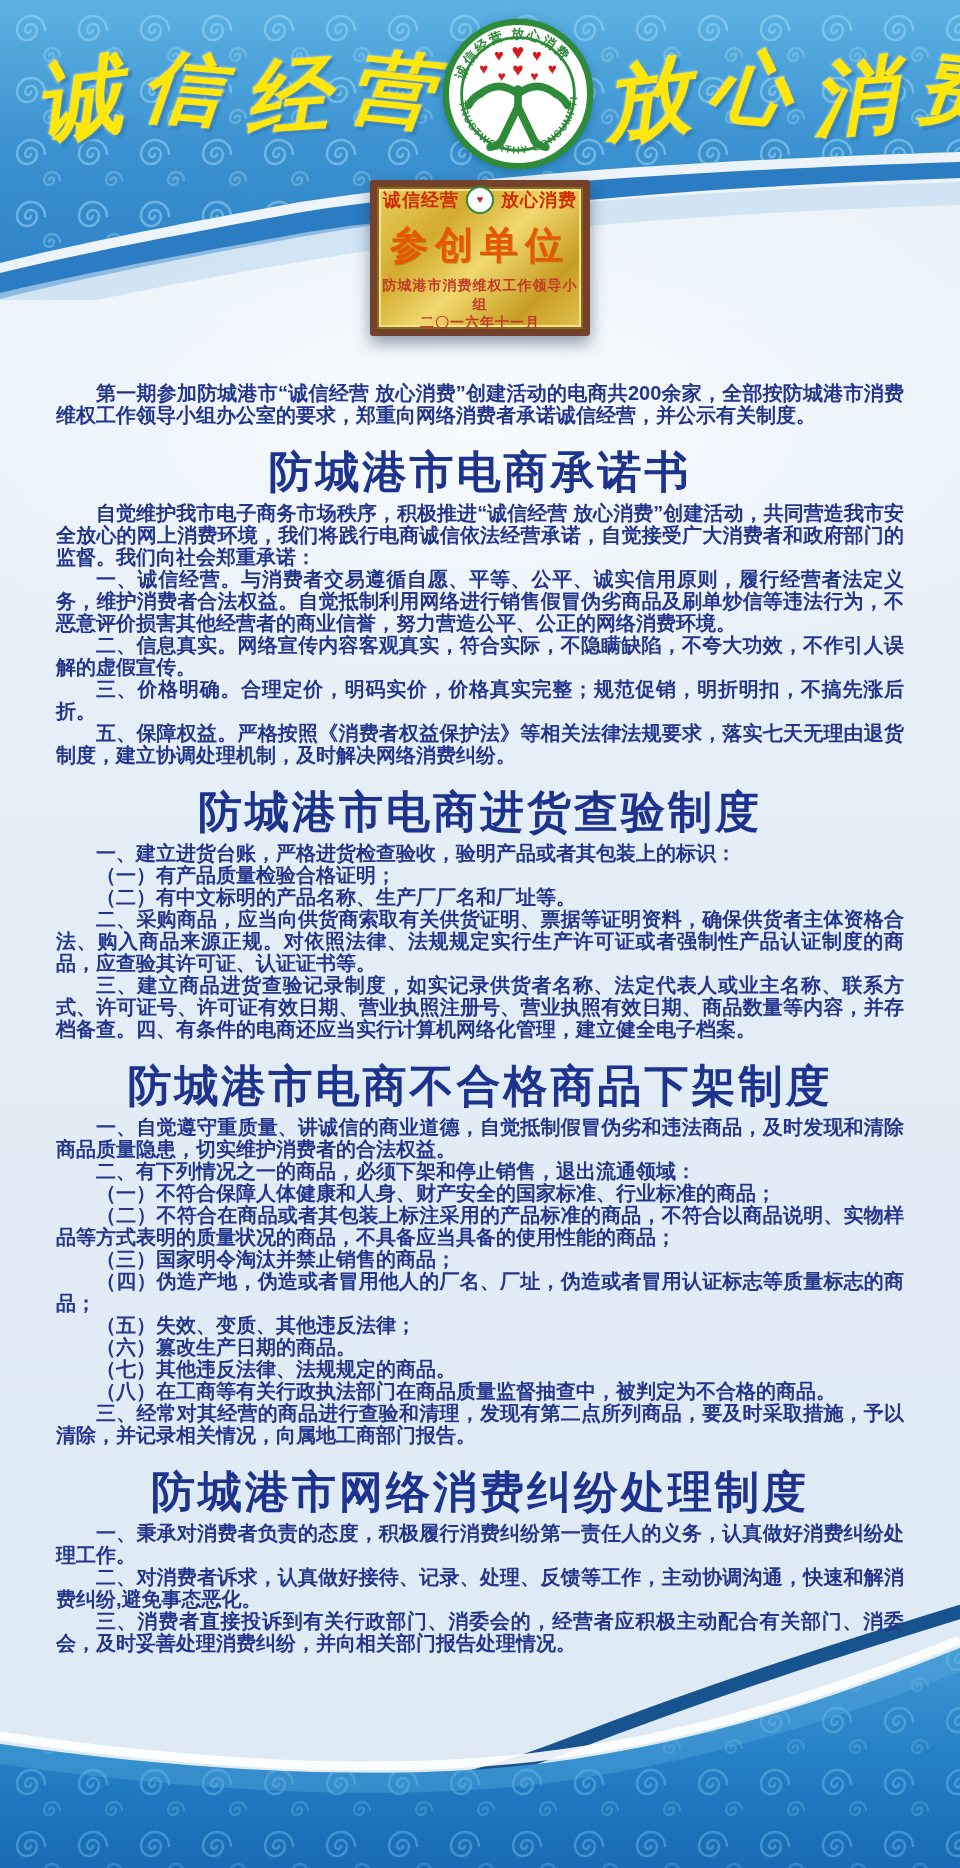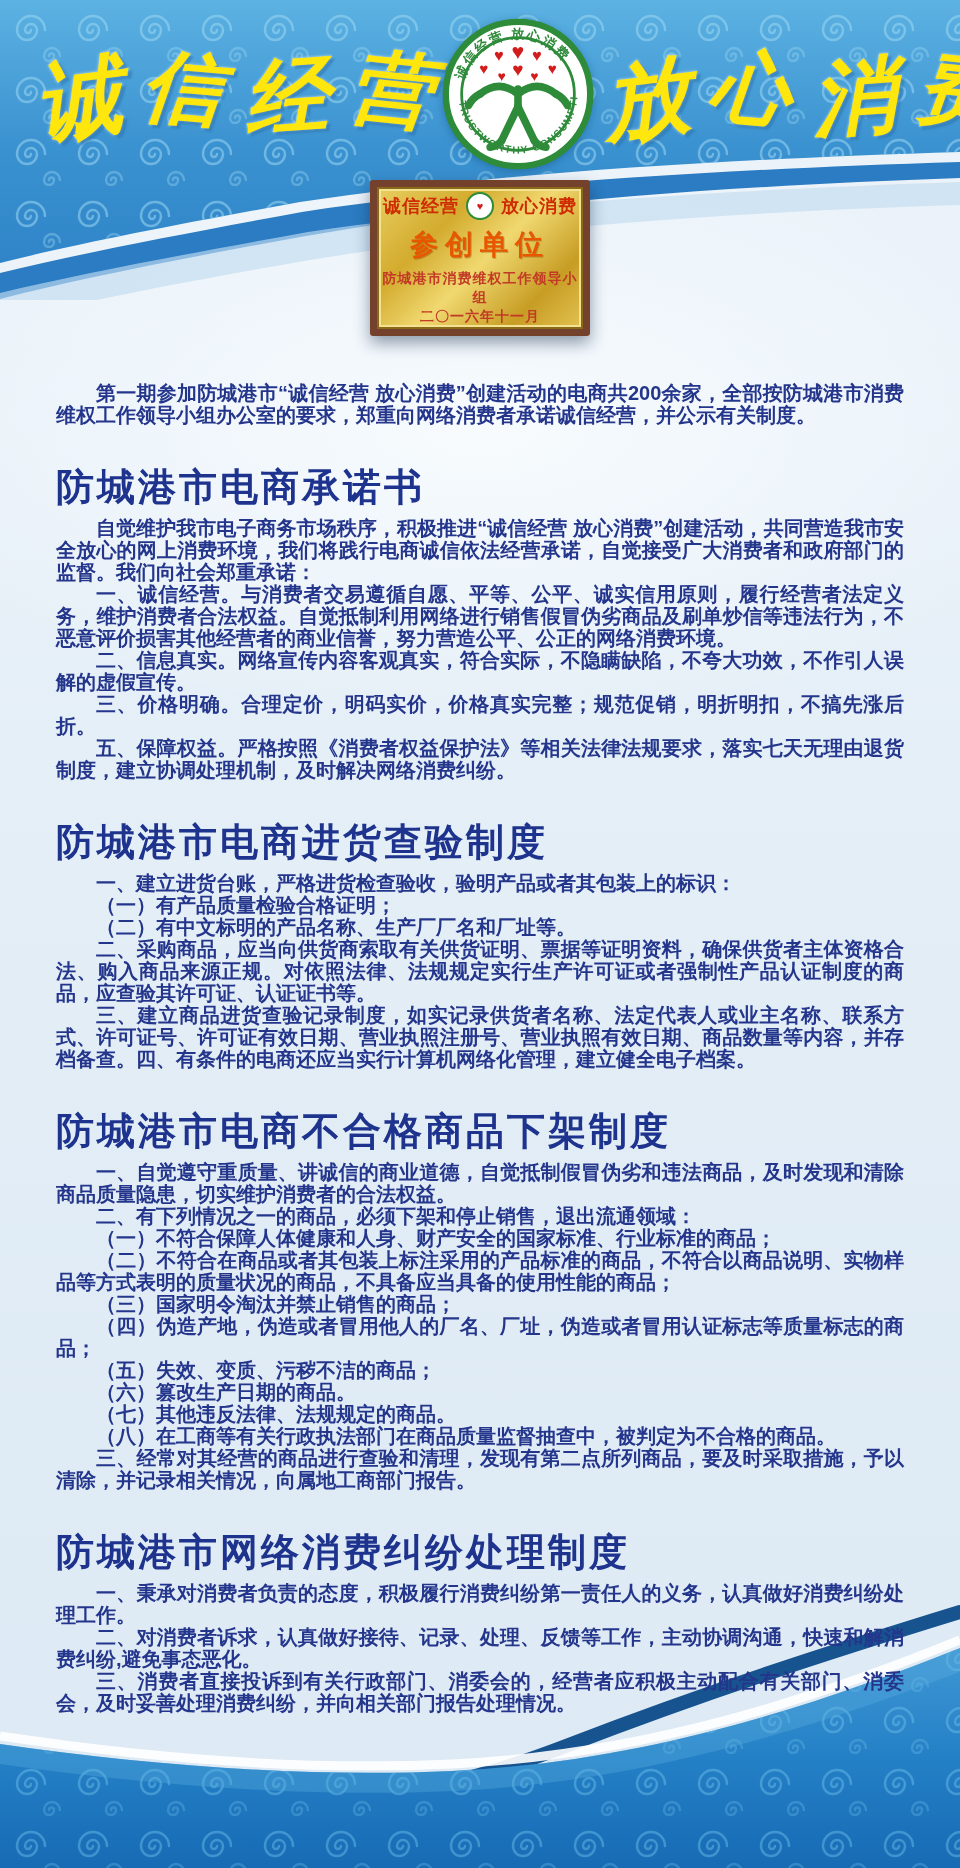--- a/index.html
+++ b/index.html
@@ -24,28 +24,28 @@
   
   .plaque{position:absolute;left:50%;top:180px;transform:translateX(-50%);width:206px;height:142px;
     background:linear-gradient(135deg,#e9cf62 0%,#d3ab2e 30%,#f0d870 52%,#c79d24 78%,#e3c352 100%);
     border:7px solid #74412c;border-radius:3px;
     box-shadow:0 7px 16px rgba(20,40,70,.45), inset 0 0 0 2px #8a6a18, inset 0 0 0 4px #f3e292;
     display:flex;flex-direction:column;align-items:center;justify-content:center;z-index:4;}
   .plaque-head{display:flex;align-items:center;gap:7px;margin-top:2px;}
   .plaque-head-text{font-size:18px;font-weight:bold;color:#cf2b00;letter-spacing:1px;}
   .plaque-mini-logo{width:24px;height:24px;border-radius:50%;background:#fff;border:2px solid #2e8b3a;
     display:flex;align-items:center;justify-content:center;font-size:11px;color:#d31c1c;line-height:1;}
-  .plaque-title{font-size:28px;font-weight:bold;color:#e85700;letter-spacing:7px;margin:6px 0 5px;
+  .plaque-title{font-size:38px;font-weight:bold;color:#e85700;letter-spacing:7px;margin:6px 0 5px;
     text-shadow:1px 1px 0 rgba(120,60,0,.35);}
   .plaque-foot{font-size:14px;font-weight:bold;color:#c23a26;line-height:1.35;text-align:center;letter-spacing:1px;}
   
   .content{position:relative;z-index:2;padding:0 56px;margin-top:34px;color:#24368c;
     font-size:20px;font-weight:bold;line-height:22px;text-align:justify;word-break:break-all;}
   .para{margin:0;text-indent:2em;}
-  .sec-title{margin:42px 0 11px;font-size:38px;font-weight:bold;color:#1d338e;
+  .sec-title{margin:27px 0 11px;text-align:center;font-size:44px;font-weight:bold;color:#1d338e;
     letter-spacing:3px;line-height:38px;text-indent:0;}
   
   .footer-svg{position:absolute;left:0;bottom:0;width:960px;height:300px;display:block;z-index:1;}
 </style>
 </head>
 <body>
 
 <div class="page">
 
   <div class="header-wrap">
@@ -153,21 +153,21 @@
 
   <section class="doc-section">
     <h2 class="sec-title">防城港市电商不合格商品下架制度</h2>
     <div class="sec-body">
             <p class="para">一、自觉遵守重质量、讲诚信的商业道德，自觉抵制假冒伪劣和违法商品，及时发现和清除商品质量隐患，切实维护消费者的合法权益。</p>
             <p class="para">二、有下列情况之一的商品，必须下架和停止销售，退出流通领域：</p>
             <p class="para">（一）不符合保障人体健康和人身、财产安全的国家标准、行业标准的商品；</p>
             <p class="para">（二）不符合在商品或者其包装上标注采用的产品标准的商品，不符合以商品说明、实物样品等方式表明的质量状况的商品，不具备应当具备的使用性能的商品；</p>
             <p class="para">（三）国家明令淘汰并禁止销售的商品；</p>
             <p class="para">（四）伪造产地，伪造或者冒用他人的厂名、厂址，伪造或者冒用认证标志等质量标志的商品；</p>
-            <p class="para">（五）失效、变质、污秽不洁的商品；</p>
+            <p class="para">（五）失效、变质、其他违反法律；</p>
             <p class="para">（六）篡改生产日期的商品。</p>
             <p class="para">（七）其他违反法律、法规规定的商品。</p>
             <p class="para">（八）在工商等有关行政执法部门在商品质量监督抽查中，被判定为不合格的商品。</p>
             <p class="para">三、经常对其经营的商品进行查验和清理，发现有第二点所列商品，要及时采取措施，予以清除，并记录相关情况，向属地工商部门报告。</p>
           </div>
   </section>
 
   <section class="doc-section">
     <h2 class="sec-title">防城港市网络消费纠纷处理制度</h2>
     <div class="sec-body">

